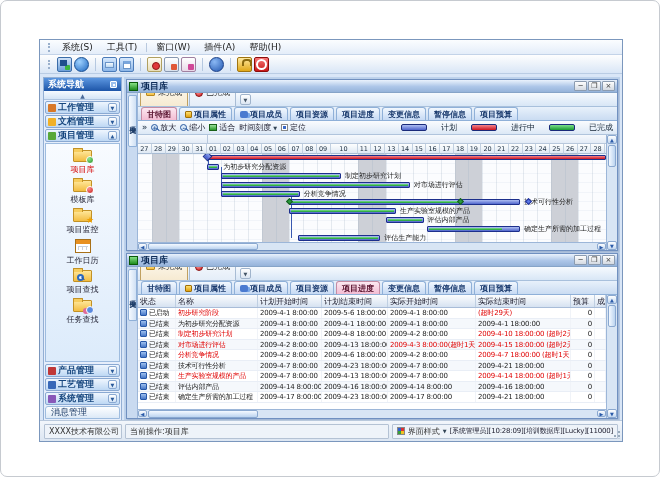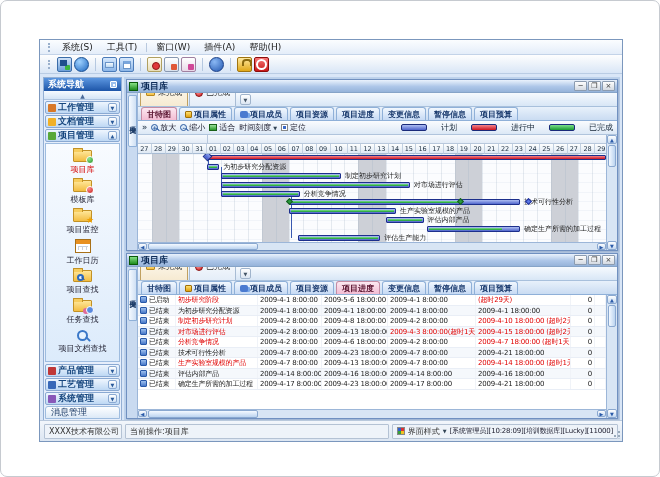--- a/index.html
+++ b/index.html
@@ -302,24 +302,20 @@
             <div class="sfolder">
               <div class="badge mag"></div>
             </div>
             <div class="lbl">项目查找</div>
           </div>
           <div class="nav-item">
             <div class="sfolder">
               <div class="badge users"></div>
             </div>
             <div class="lbl">任务查找</div>
-          </div>
-          <div class="nav-item">
-            <div class="smag"></div>
-            <div class="lbl">项目文档查找</div>
           </div>
         </div>
       <div id="groups-bottom" style="display:contents"><div class="nav-group">
             <div class="gi" style="background: rgb(192, 56, 56);"></div>
             <div class="gl">产品管理</div>
             <div class="chev">▼</div>
           </div><div class="nav-group">
             <div class="gi" style="background: rgb(56, 104, 184);"></div>
             <div class="gl">工艺管理</div>
             <div class="chev">▼</div>
@@ -433,21 +429,21 @@
                     <div class="gd-cell" style="width: 13.7647px;">31</div>
                     <div class="gd-cell" style="width: 13.7647px;">01</div>
                     <div class="gd-cell" style="width: 13.7647px;">02</div>
                     <div class="gd-cell" style="width: 13.7647px;">03</div>
                     <div class="gd-cell" style="width: 13.7647px;">04</div>
                     <div class="gd-cell" style="width: 13.7647px;">05</div>
                     <div class="gd-cell" style="width: 13.7647px;">06</div>
                     <div class="gd-cell" style="width: 13.7647px;">07</div>
                     <div class="gd-cell" style="width: 13.7647px;">08</div>
                     <div class="gd-cell" style="width: 13.7647px;">09</div>
-                    <div class="gd-cell" style="width: 17px;">10</div>
+                    <div class="gd-cell" style="width: 27px;">10</div>
                     <div class="gd-cell" style="width: 13.7647px;">11</div>
                     <div class="gd-cell" style="width: 13.7647px;">12</div>
                     <div class="gd-cell" style="width: 13.7647px;">13</div>
                     <div class="gd-cell" style="width: 13.7647px;">14</div>
                     <div class="gd-cell" style="width: 13.7647px;">15</div>
                     <div class="gd-cell" style="width: 13.7647px; text-align: center;">16</div>
                     <div class="gd-cell" style="width: 13.7647px;">17</div>
                     <div class="gd-cell" style="width: 13.7647px;">18</div>
                     <div class="gd-cell" style="width: 13.7647px;">19</div>
                     <div class="gd-cell" style="width: 13.7647px;">20</div>
@@ -615,20 +611,30 @@
                 </div>
                 <div class="subtab">
                   <span>暂停信息</span>
                 </div>
                 <div class="subtab">
                   <span>项目预算</span>
                 </div>
               </div>
             <div class="tablewrap">
               <div class="tbl-left">
+                <div class="tbl-header" id="tbl-header">
+                    <div class="tbl-hcell" style="width: 38px;">状态</div>
+                    <div class="tbl-hcell" style="width: 82px;">名称</div>
+                    <div class="tbl-hcell" style="width: 64px;">计划开始时间</div>
+                    <div class="tbl-hcell" style="width: 66px;">计划结束时间</div>
+                    <div class="tbl-hcell" style="width: 88px;">实际开始时间</div>
+                    <div class="tbl-hcell" style="width: 95px;">实际结束时间</div>
+                    <div class="tbl-hcell" style="width: 24px;">预算</div>
+                    <div class="tbl-hcell" style="width: 14px; flex: 1 1 0%;">成</div>
+                  </div>
                 <div class="tbl-body" id="tbl-body">
                     <div class="tbl-row">
                       <div class="cell" style="width: 38px;"><span class="sticon"></span>已启动</div>
                       <div class="cell redtxt" style="width: 82px;">初步研究阶段</div>
                       <div class="cell" style="width: 64px;">2009-4-1 8:00:00</div>
                       <div class="cell" style="width: 66px;">2009-5-6 18:00:00</div>
                       <div class="cell" style="width: 88px;">2009-4-1 8:00:00</div>
                       <div class="cell redtxt" style="width: 95px;">(超时29天)</div>
                       <div class="cell num" style="width: 24px;">0</div>
                       <div class="cell" style="width: 14px; flex: 1 1 0%;"></div>

